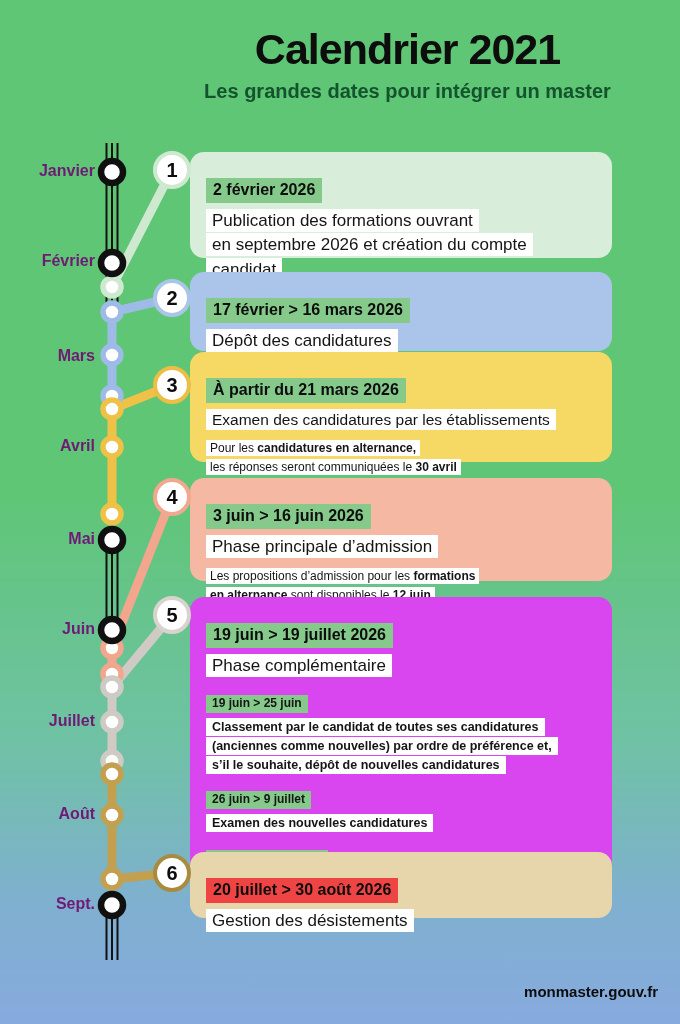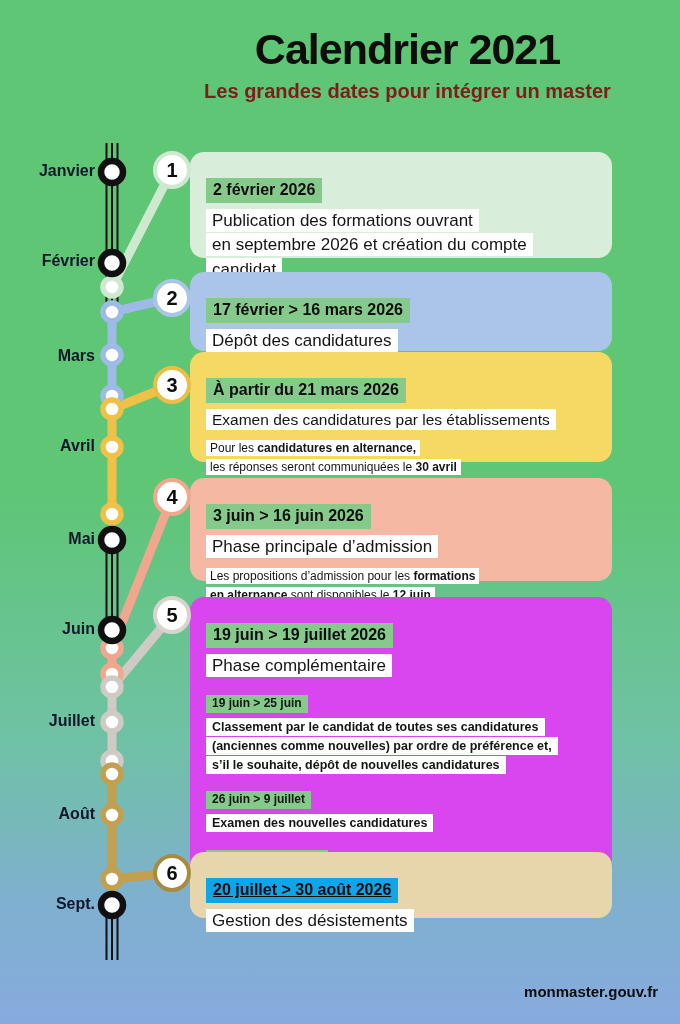--- a/index.html
+++ b/index.html
@@ -3,32 +3,32 @@
 <meta charset="utf-8">
 <style>
   html,body{margin:0;padding:0;}
   body{
     width:680px;height:1024px;position:relative;overflow:hidden;
     font-family:"Liberation Sans","DejaVu Sans",sans-serif;color:#151515;
     background:linear-gradient(180deg,#5ec674 0%,#5ec674 47%,#6fc2a4 72%,#7fb0cf 88%,#87aade 100%);
   }
   .header{position:absolute;left:150px;right:15px;top:26px;text-align:center;z-index:2;}
   .main-title{font-size:43px;font-weight:700;letter-spacing:-1px;color:#0d0d0d;line-height:1.1;}
-  .subtitle{font-size:20px;font-weight:700;color:#7f1d1d;margin-top:7px;}
+  .subtitle{font-size:20px;font-weight:700;color:#14532d;margin-top:7px;}
   .tl-svg{position:absolute;left:0;top:0;z-index:1;pointer-events:none;}
-  .month{position:absolute;left:0;width:95px;text-align:right;font-size:16px;font-weight:700;color:#0f172a;z-index:2;}
+  .month{position:absolute;left:0;width:95px;text-align:right;font-size:16px;font-weight:700;color:#701a75;z-index:2;}
   .card{position:absolute;left:190px;width:422px;border-radius:14px;padding:26px 16px;box-sizing:border-box;z-index:2;}
   .card1{top:152px;height:106px;background:#d9eddb;}
   .card2{top:272px;height:79px;background:#abc5ea;}
   .card3{top:352px;height:110px;background:#f6d964;}
   .card4{top:478px;height:103px;background:#f4b8a3;}
   .card5{top:597px;height:306px;background:#d946ef;}
   .card6{top:852px;height:66px;background:#e7d5ab;}
   .date-pill{display:inline-block;font-weight:700;font-size:16px;line-height:1.3;padding:2px 7px;background:#85ca8b;color:#0d0d0d;}
-  .date-pill.tan{background:#0ea5e9;text-decoration:underline;}
+  .date-pill.tan{background:#ef4444;}
   .title{margin-top:6px;font-weight:400;font-size:17px;line-height:1.45;}
   .card3 .title{font-size:15.5px;}
   .hl{background:#ffffff;padding:2px 6px;-webkit-box-decoration-break:clone;box-decoration-break:clone;}
   .note{margin-top:8px;font-size:12px;line-height:1.55;}
   .note .hl{padding:1px 4px;}
   .phase{margin-top:9px;}
   .phase-date{display:inline-block;font-weight:700;font-size:12px;line-height:1.3;padding:1px 6px;background:#85ca8b;margin-top:8px;}
   .phase-text{margin-top:5px;font-size:12.5px;font-weight:700;line-height:1.5;}
   .numcircle{position:absolute;width:30px;height:30px;border-radius:50%;background:#fff;border:4px solid #000;
     display:flex;align-items:center;justify-content:center;font-size:20px;font-weight:700;color:#0d0d0d;z-index:3;}

